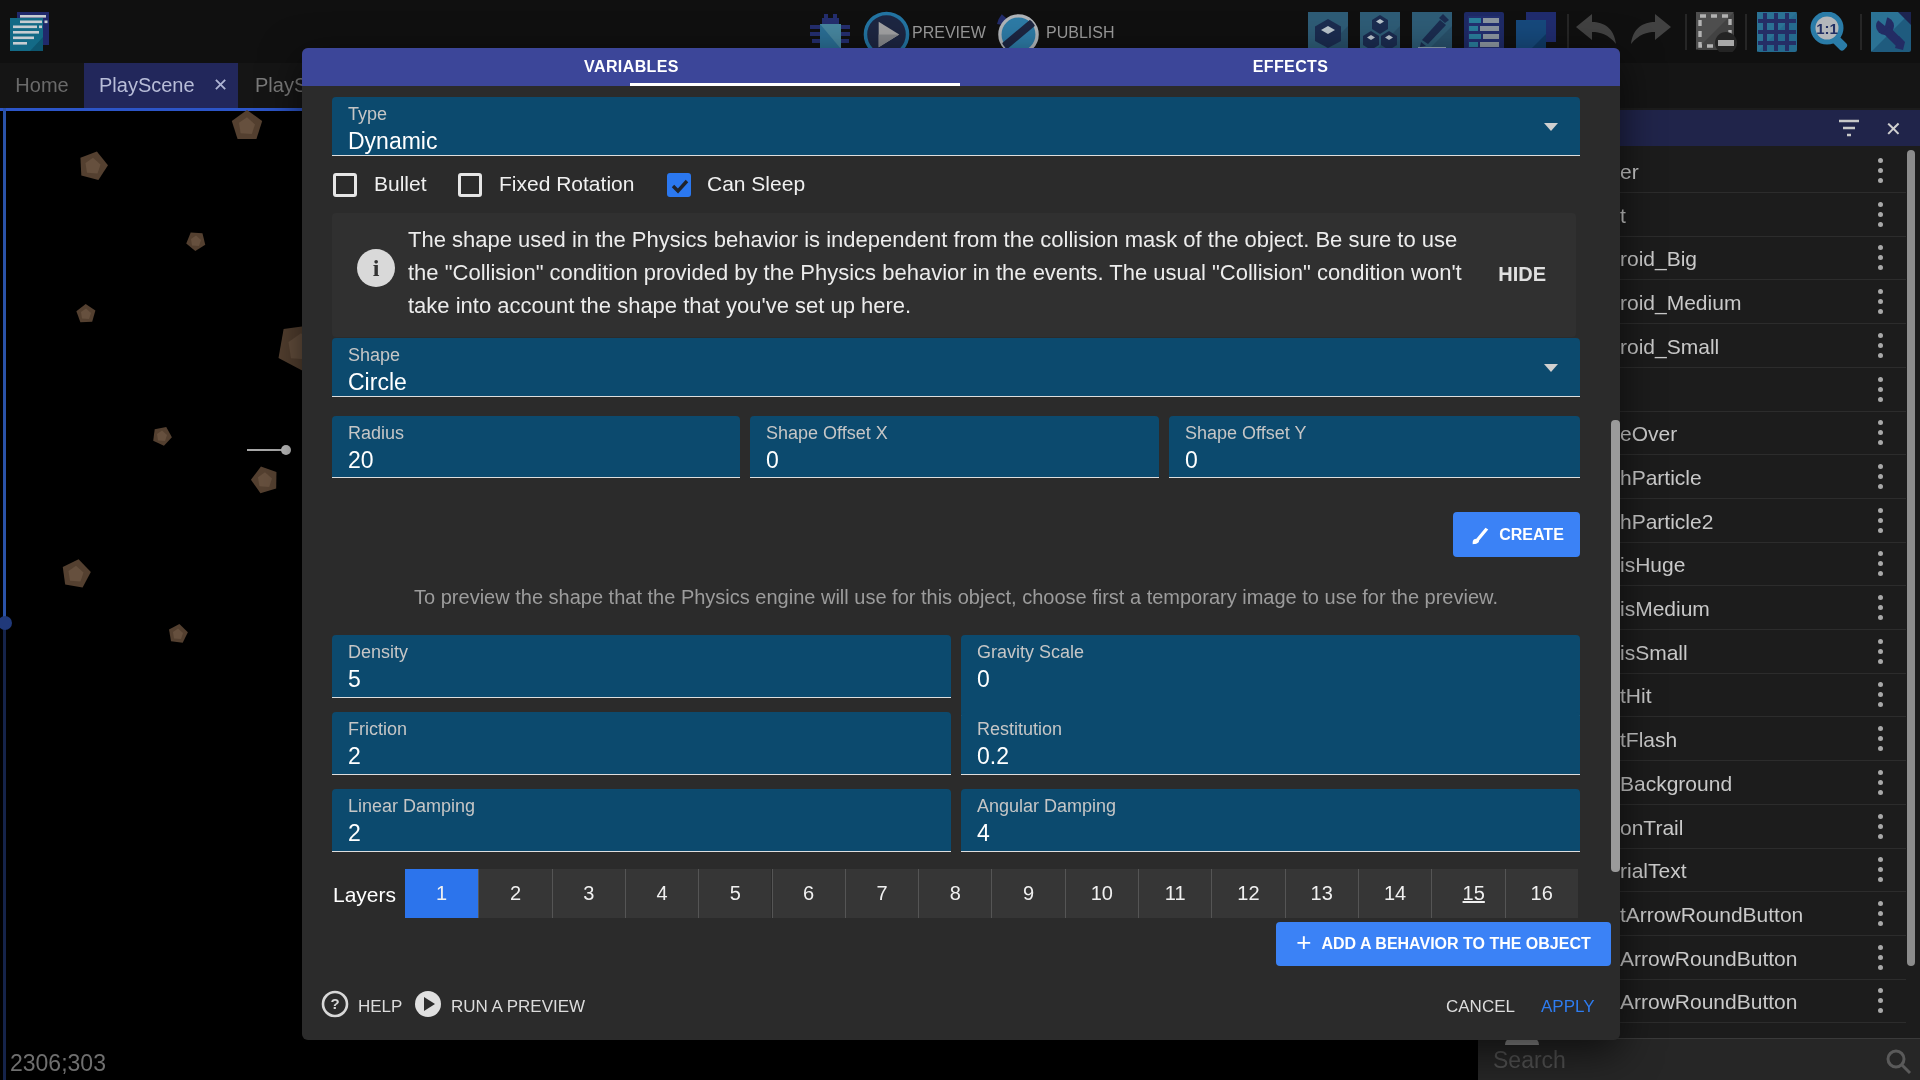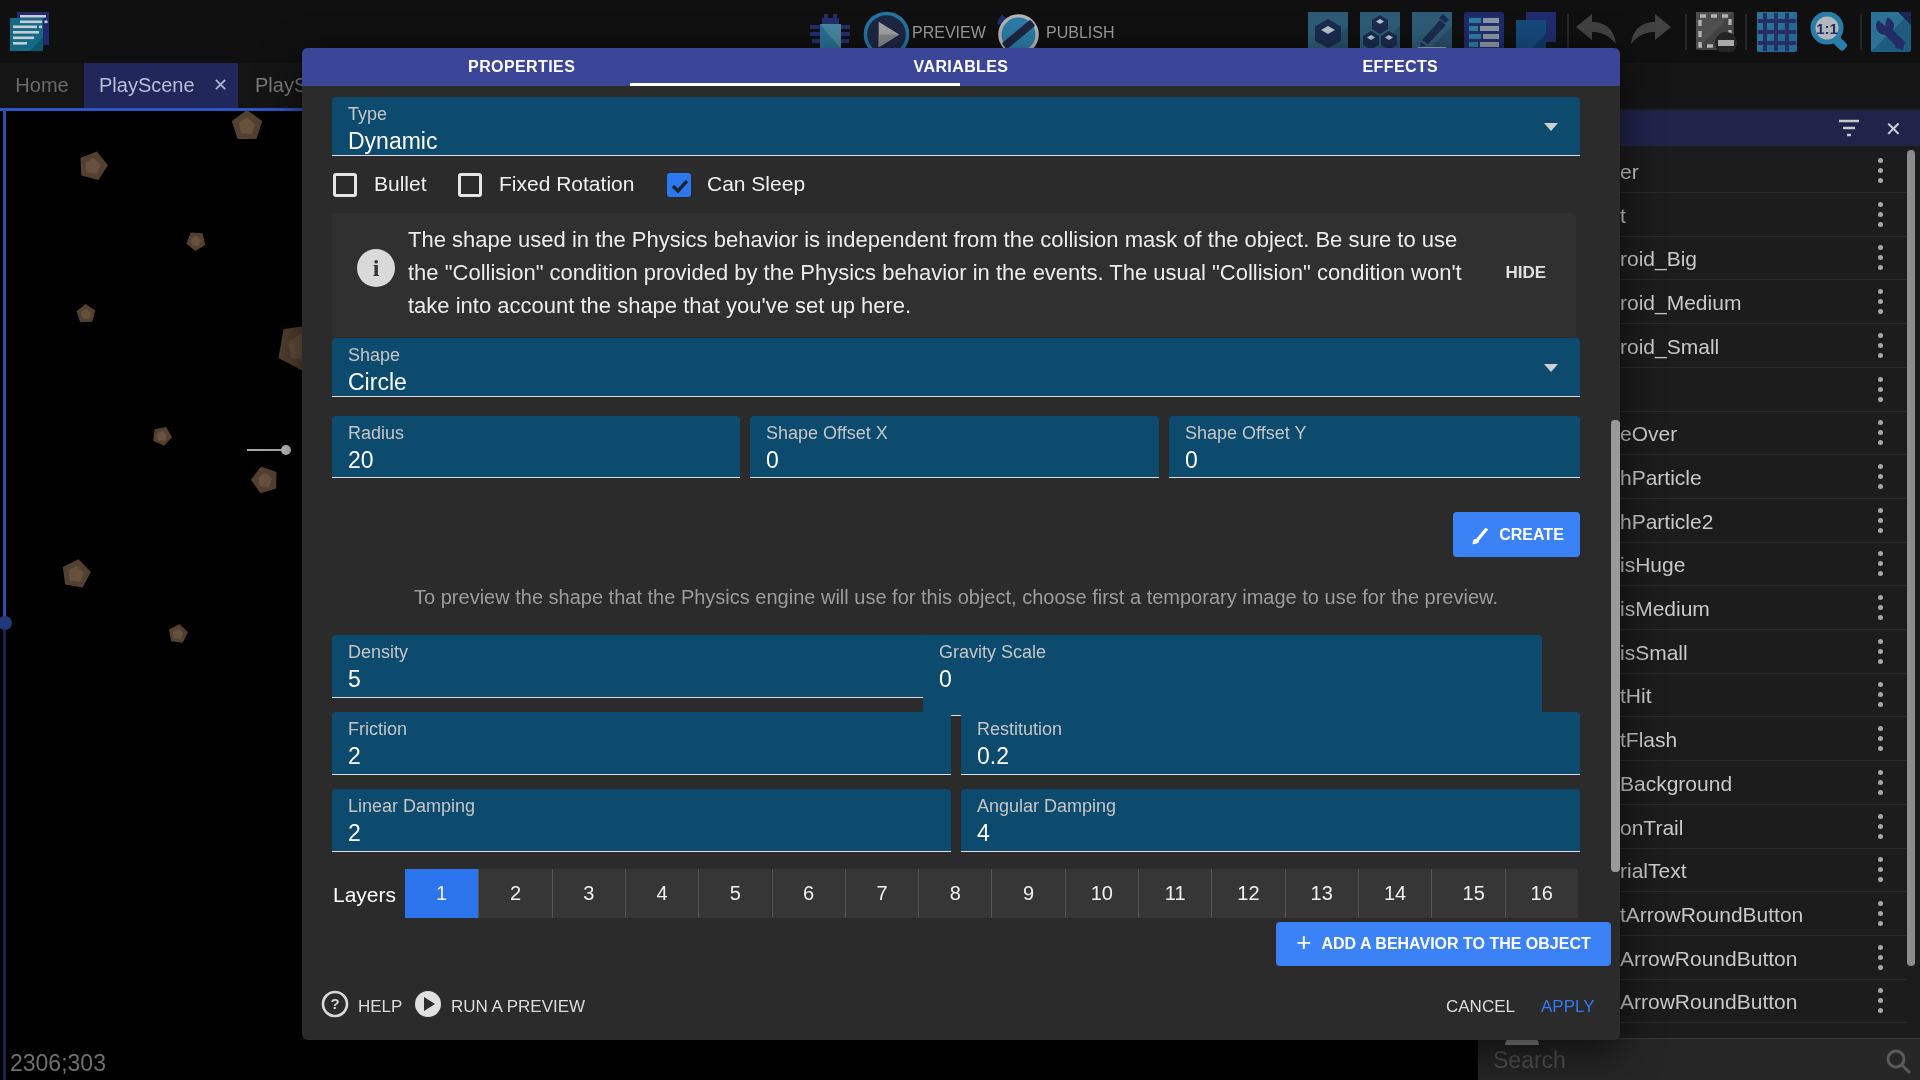--- a/index.html
+++ b/index.html
@@ -47,21 +47,21 @@
     border-right:7px solid transparent; border-top:8px solid #d0d0d0; }
 
   .cb { position:absolute; width:24px; height:24px; border:3px solid #e6e6e6; border-radius:3px; }
   .cb.checked { background:#2b78f0; border-color:#2b78f0; }
   .cblbl { position:absolute; font-size:21px; color:#f0f0f0; }
 
   #infobox { position:absolute; left:30px; top:165px; width:1244px; height:124px;
     background:#303030; border-radius:4px; }
   #infobox .txt { position:absolute; left:76px; top:10px; width:1072px; font-size:22px;
     color:#ececec; line-height:33px; }
-  #infobox .hide { position:absolute; right:30px; top:50px; font-size:17px; color:#e0e0e0; font-weight:bold; }
+  #infobox .hide { position:absolute; right:30px; top:50px; font-size:20px; color:#e0e0e0; font-weight:bold; }
   #infoicon { position:absolute; left:25px; top:36px; width:38px; height:38px; border-radius:50%;
     background:#d9d9d9; color:#333; font-weight:bold; font-size:24px; text-align:center; line-height:38px;
     font-family:"Liberation Serif", serif; }
 
   .btn { position:absolute; background:#3b82f6; border-radius:4px; color:#fff;
     font-weight:bold; font-size:16px; display:flex; align-items:center; justify-content:center; }
 
   .layercell { position:absolute; top:0; height:49px; background:#363636; color:#f0f0f0;
     font-size:20px; display:flex; align-items:center; justify-content:center;
     border-left:1px solid #555; }
@@ -469,21 +469,20 @@
       </svg>
     </div>
 
     <div class="abs" style="left:429px;top:42px;width:8px;height:816px;background:#8c8c8c;border-radius:4px;"></div>
 
     <div class="abs" style="left:27px;top:929px;width:34px;height:8px;border-radius:17px 17px 0 0;background:#8f8f8f;"></div>
   </div>
 
   <div class="abs" id="dialog">
     <div id="dtabs">
-      <div class="dtab">PROPERTIES</div>
       <div class="dtab">VARIABLES</div>
         <div class="dtab">EFFECTS</div>
     </div>
     <div id="dunderline"></div>
 
     <div class="field" style="left:30px;top:49px;width:1248px;height:59px;">
       <div class="lbl">Type</div>
         <div class="val">Dynamic</div>
       <div class="caret" style="right:22px;top:26px;"></div>
     </div>
@@ -528,21 +527,21 @@
       <svg width="22" height="22" viewBox="0 0 24 24" style="margin-right:8px;">
         <path d="M4 20 c0-3 2-4 4-4 l10-12 3 2 -10 12 c0 3-3 4-7 4 Z" fill="#fff"></path>
       </svg>CREATE</div>
 
     <div class="abs" style="left:30px;top:538px;width:1248px;text-align:center;font-size:20px;color:#9c9c9c;">To preview the shape that the Physics engine will use for this object, choose first a temporary image to use for the preview.</div>
 
     <div class="field" style="left:30px;top:587px;width:619px;height:63px;">
       <div class="lbl">Density</div>
         <div class="val">5</div>
       </div>
-    <div class="field" style="left:621px;top:587px;width:619px;height:81px;">
+    <div class="field" style="left:659px;top:587px;width:619px;height:81px;">
       <div class="lbl">Gravity Scale</div>
         <div class="val">0</div>
       </div>
     <div class="field" style="left:30px;top:664px;width:619px;height:63px;">
       <div class="lbl">Friction</div>
         <div class="val">2</div>
       </div>
     <div class="field" style="left:659px;top:664px;width:619px;height:63px;">
       <div class="lbl">Restitution</div>
         <div class="val">0.2</div>
@@ -565,21 +564,21 @@
     <div class="layercell" style="left:396.2px;top:821px;width:73.3px;">5</div>
     <div class="layercell" style="left:469.5px;top:821px;width:73.3px;">6</div>
     <div class="layercell" style="left:542.8px;top:821px;width:73.3px;">7</div>
     <div class="layercell" style="left:616.1px;top:821px;width:73.3px;">8</div>
     <div class="layercell" style="left:689.4px;top:821px;width:73.3px;">9</div>
     <div class="layercell" style="left:762.7px;top:821px;width:73.3px;">10</div>
     <div class="layercell" style="left:836.0px;top:821px;width:73.3px;">11</div>
     <div class="layercell" style="left:909.3px;top:821px;width:73.3px;">12</div>
     <div class="layercell" style="left:982.6px;top:821px;width:73.3px;">13</div>
     <div class="layercell" style="left:1055.9px;top:821px;width:73.3px;">14</div>
-    <div class="layercell" style="left:1129.2px;top:821px;width:84px;">15</div>
+    <div class="layercell" style="left:1129.2px;top:821px;width:84px;text-decoration:underline;">15</div>
     <div class="layercell" style="left:1202.5px;top:821px;width:73.3px;">16</div>
     </div>
 
     <div class="btn" style="left:974px;top:874px;width:335px;height:44px;font-size:16px;">
       <span style="font-size:26px;font-weight:normal;margin-right:10px;margin-top:-3px;">+</span>ADD A BEHAVIOR TO THE OBJECT</div>
 
     <svg class="abs" style="left:19px;top:942px;" width="28" height="28" viewBox="0 0 28 28">
       <circle cx="14" cy="14" r="12" fill="none" stroke="#d8d8d8" stroke-width="2.6"></circle>
       <text x="14" y="19" font-size="15" fill="#d8d8d8" text-anchor="middle" font-family="Liberation Sans" font-weight="bold">?</text>
     </svg>

